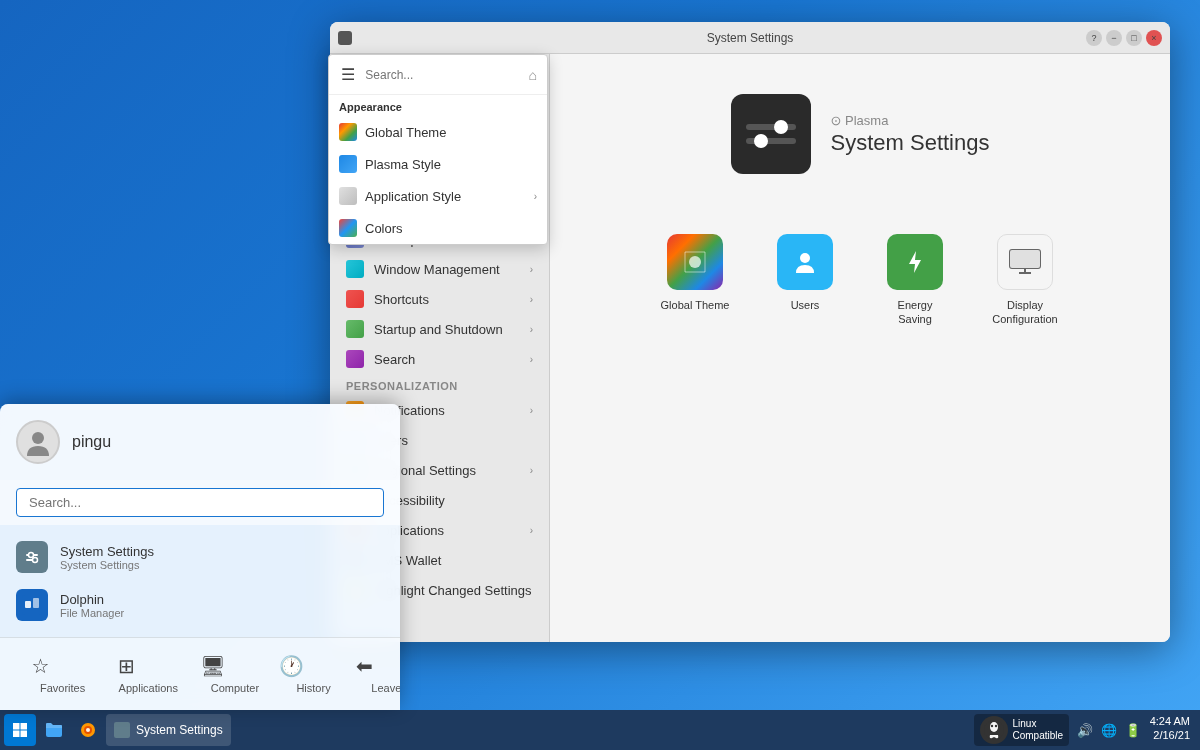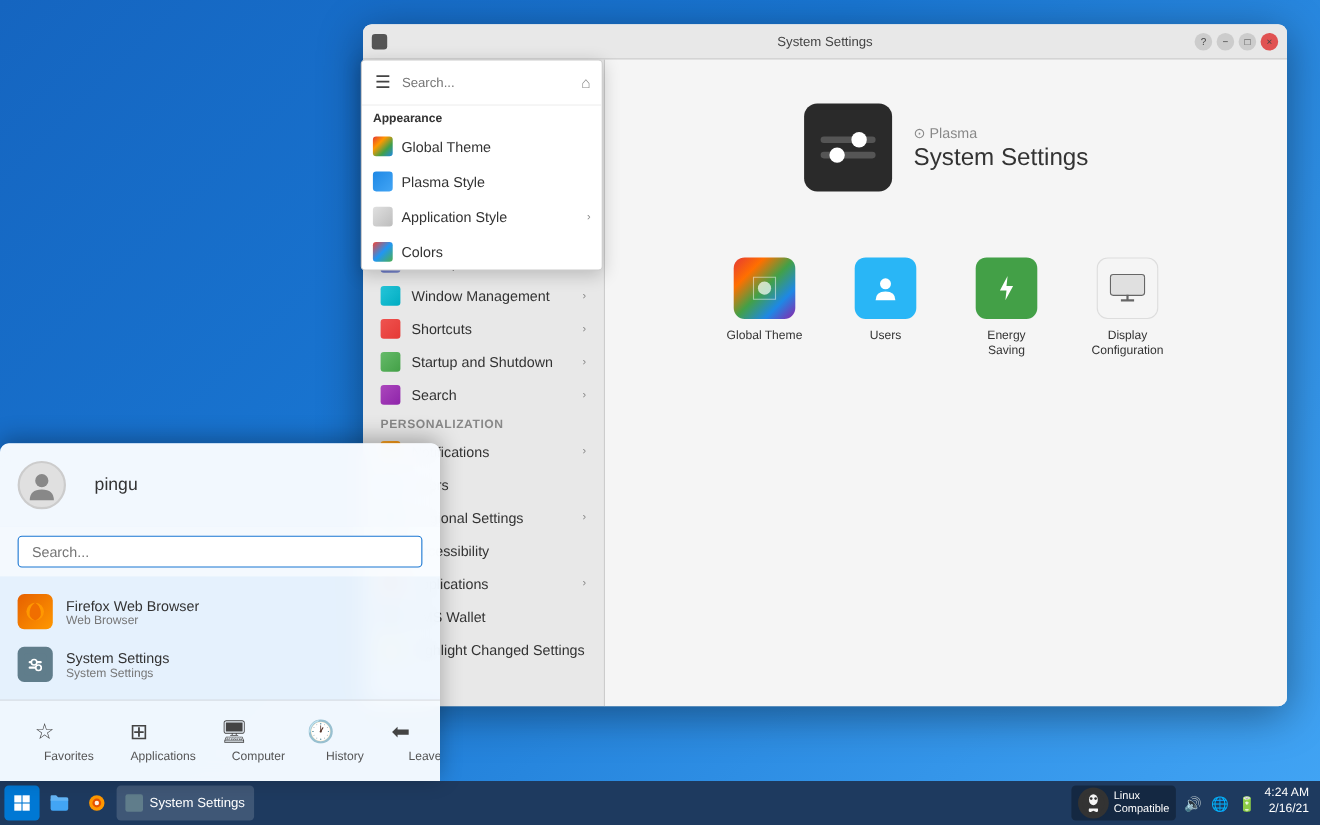--- a/index.html
+++ b/index.html
@@ -336,21 +336,21 @@
       background: rgba(240, 248, 255, 0.95);
       backdrop-filter: blur(10px);
       border-radius: 8px 8px 0 0;
       box-shadow: 0 -4px 20px rgba(0,0,0,0.3);
       z-index: 20;
       overflow: hidden;
     }
     .launcher-top {
       display: flex;
       align-items: center;
-      gap: 26px;
+      gap: 12px;
       padding: 16px;
       background: rgba(255,255,255,0.5);
     }
     .launcher-avatar {
       width: 44px;
       height: 44px;
       border-radius: 50%;
       background: #e0e0e0;
       display: flex;
       align-items: center;
@@ -756,44 +756,45 @@
         <path d="M3 28 Q3 18 14 18 Q25 18 25 28" fill="#888"></path>
       </svg>
     </div>
     <span class="launcher-username">pingu</span>
   </div>
   <div class="launcher-search-box">
     <input type="text" class="launcher-search-input" placeholder="Search..." style="">
   </div>
   <div class="launcher-apps">
     <div class="launcher-app-item">
-      <div class="launcher-app-icon launcher-app-icon-firefox">
-        <svg width="24" height="24" viewBox="0 0 24 24">
-            <circle cx="12" cy="12" r="8" fill="#ff9800"></circle>
-            <path d="M12 4 Q16 6 17 12 Q18 18 12 20 Q6 18 7 12 Q8 6 12 4" fill="#e65100" opacity="0.6"></path>
-          </svg>
-      </div>
-      <div>
-        <div class="launcher-app-name">Firefox Web Browser</div>
-        <div class="launcher-app-desc">Web Browser</div>
-      </div>
-    </div>
-    <div class="launcher-app-item">
       <div class="launcher-app-icon launcher-app-icon-settings">
         <svg width="24" height="24" viewBox="0 0 24 24">
           <rect x="2" y="2" width="20" height="20" rx="3" fill="#607d8b"></rect>
           <line x1="7" y1="10" x2="17" y2="10" stroke="white" stroke-width="2" stroke-linecap="round"></line>
           <circle cx="11" cy="10" r="2.5" fill="#607d8b" stroke="white" stroke-width="1.5"></circle>
           <line x1="7" y1="15" x2="17" y2="15" stroke="white" stroke-width="2" stroke-linecap="round"></line>
           <circle cx="15" cy="15" r="2.5" fill="#607d8b" stroke="white" stroke-width="1.5"></circle>
         </svg>
       </div>
       <div>
         <div class="launcher-app-name">System Settings</div>
         <div class="launcher-app-desc">System Settings</div>
+      </div>
+    </div>
+    <div class="launcher-app-item">
+      <div class="launcher-app-icon launcher-app-icon-dolphin">
+        <svg width="24" height="24" viewBox="0 0 24 24">
+            <rect x="2" y="2" width="20" height="20" rx="3" fill="#1565c0"></rect>
+          <rect x="5" y="8" width="6" height="7" rx="1" fill="white" opacity="0.9"></rect>
+          <rect x="13" y="5" width="6" height="10" rx="1" fill="white" opacity="0.6"></rect>
+        </svg>
+      </div>
+      <div>
+        <div class="launcher-app-name">Dolphin</div>
+        <div class="launcher-app-desc">File Manager</div>
       </div>
     </div>
   </div>
   <div class="launcher-bottom">
     <div class="launcher-bottom-btn">
       <span class="launcher-bottom-icon">☆</span>
       <span class="launcher-bottom-label">Favorites</span>
     </div>
     <div class="launcher-bottom-btn">
       <span class="launcher-bottom-icon">⊞</span>

